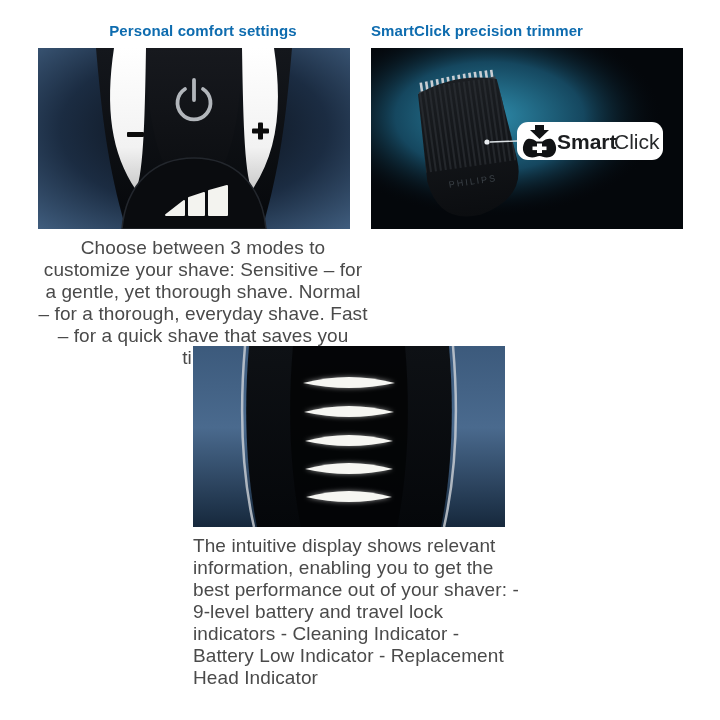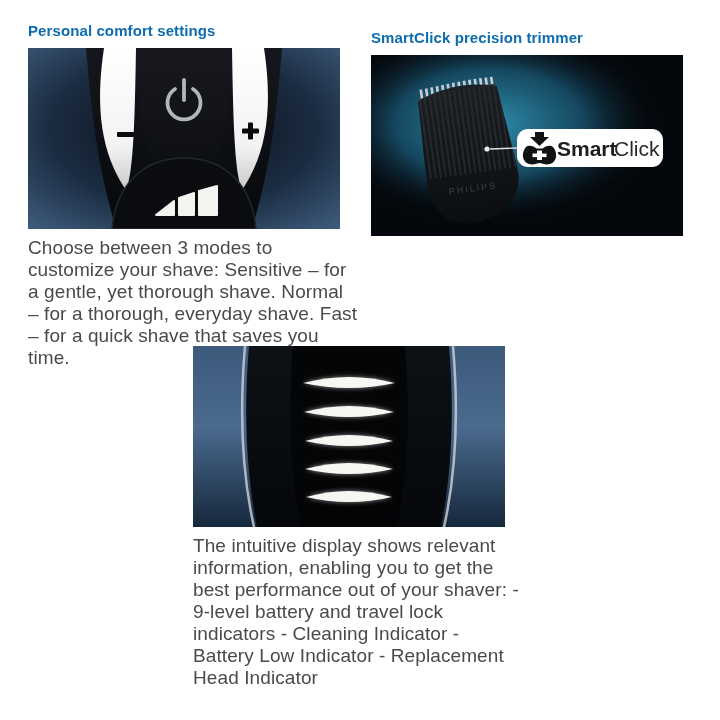--- a/index.html
+++ b/index.html
@@ -3,22 +3,22 @@
 <meta charset="utf-8">
 <style>
   html,body{margin:0;padding:0;}
   body{
     width:720px;height:720px;background:#ffffff;
     font-family:"Liberation Sans",sans-serif;
     position:relative;overflow:hidden;
     -webkit-font-smoothing:antialiased;
   }
   .section{position:absolute;width:330px;}
-  #sec-comfort{left:28px;top:22px;}
-  #sec-smartclick{left:371px;top:29px;}
+  #sec-comfort{left:38px;top:22px;text-align:center;}
+  #sec-smartclick{left:371px;top:22px;}
   #sec-led{left:193px;top:346px;}
   .feature-title{
     font-size:15px;line-height:18px;font-weight:700;
     color:#0e6caf;margin:0 0 8px 0;letter-spacing:.1px;
   }
   .figure{width:312px;height:181px;overflow:hidden;}
   .figure svg{display:block;width:312px;height:181px;}
   .feature-desc{
     font-size:19px;line-height:22px;color:#4a4a4a;
     margin:8px 0 0 0;width:330px;letter-spacing:.1px;

